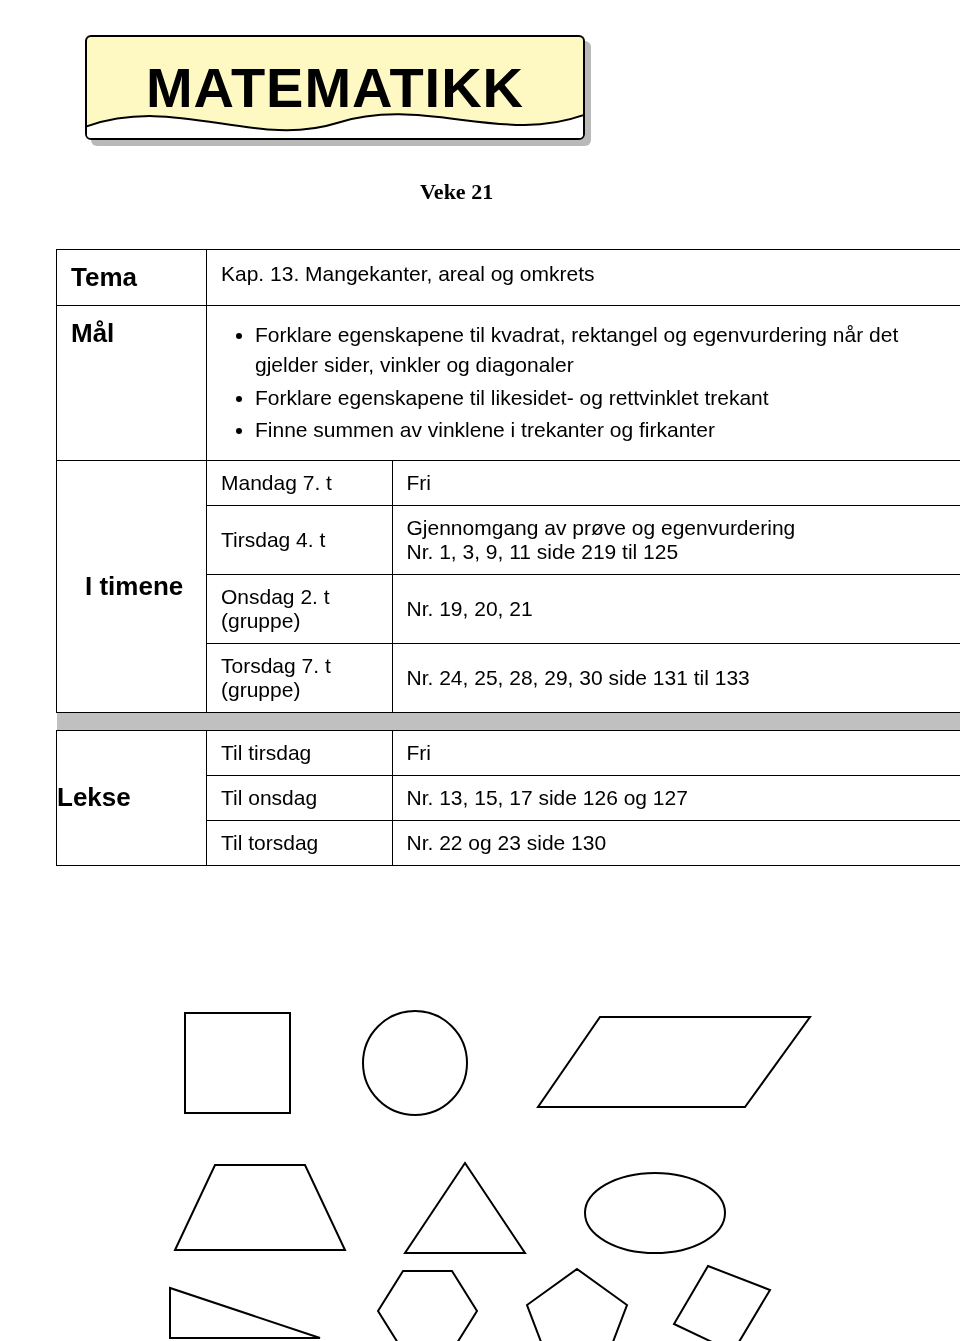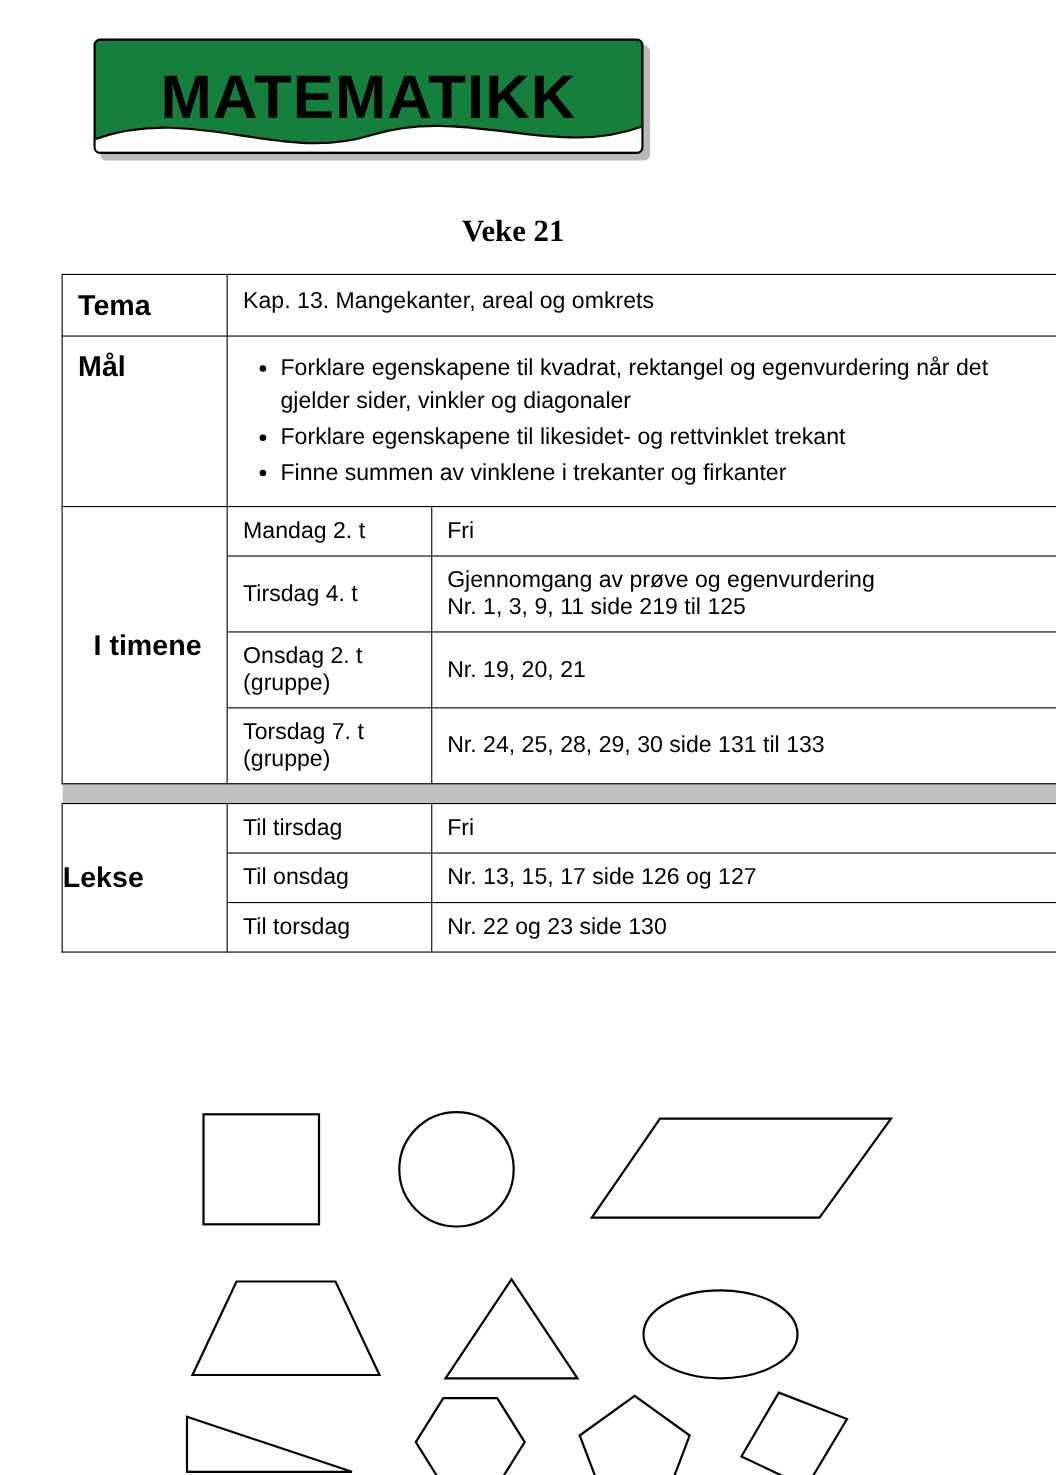--- a/index.html
+++ b/index.html
@@ -28,21 +28,21 @@
     height: 105px;
     background: #b9b9b9;
     border-radius: 6px;
   }
   .banner {
     position: absolute;
     top: 0;
     left: 0;
     width: 500px;
     height: 105px;
-    background: #15803d;
+    background: #fef9c3;
     border: 2px solid #000;
     border-radius: 6px;
     overflow: hidden;
   }
   .banner-title {
     position: absolute;
     width: 100%;
     top: 18px;
     text-align: center;
     font-size: 56px;
@@ -53,25 +53,25 @@
     position: absolute;
     bottom: -1px;
     left: -2px;
     width: 504px;
     height: 40px;
   }
 
   
   .veke {
     position: absolute;
-    top: 195px;
+    top: 179px;
     left: 420px;
     font-family: "Times New Roman", Times, serif;
     font-weight: bold;
-    font-size: 28px;
+    font-size: 22px;
   }
 
   
   .doc-table {
     position: absolute;
     top: 249px;
     left: 56px;
     width: 922px;
     border-collapse: collapse;
   }
@@ -167,21 +167,21 @@
         <li>Finne summen av vinklene i trekanter og firkanter</li>
       </ul>
     </td>
   </tr>
   <tr class="tight">
     <td class="label" style="vertical-align:middle;padding-left:28px;">I timene</td>
     <td>
       <table class="inner">
         <tbody>
               <tr>
-          <td class="col1">Mandag 2. t</td>
+          <td class="col1">Mandag 7. t</td>
           <td>Fri</td>
         </tr>
         <tr>
           <td class="col1">Tirsdag 4. t</td>
           <td>
             <div>Gjennomgang av prøve og egenvurdering</div>
             <div>Nr. 1, 3, 9, 11 side 219 til 125</div>
           </td>
         </tr>
         <tr>

